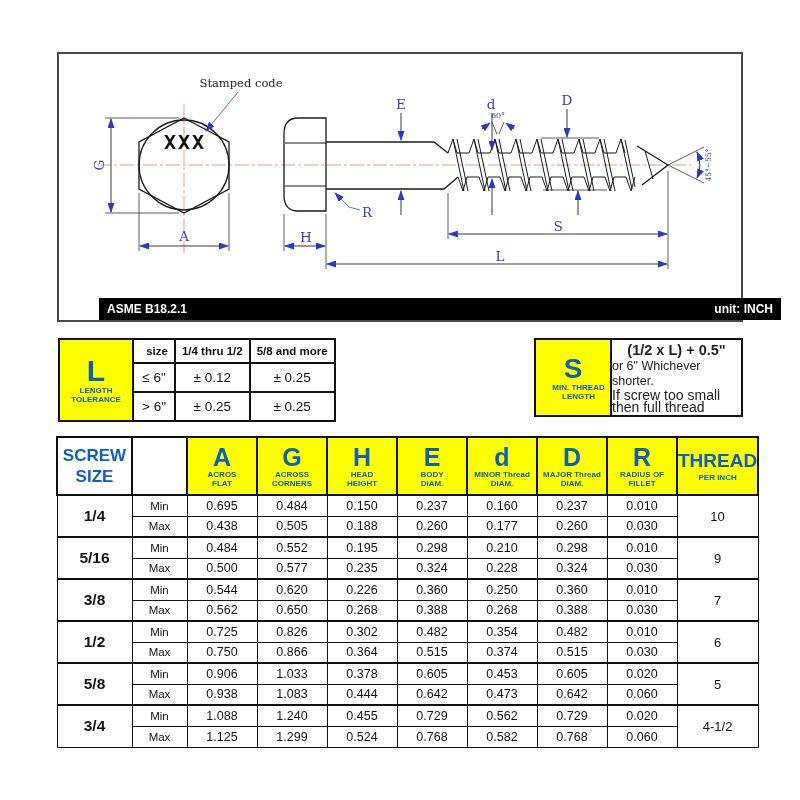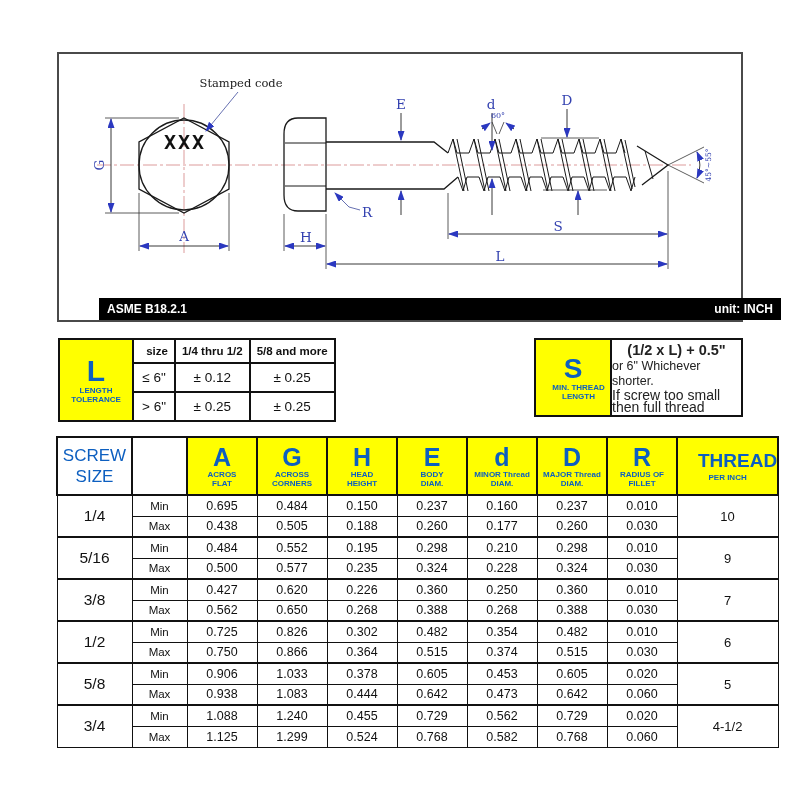--- a/index.html
+++ b/index.html
@@ -29,27 +29,27 @@
   .stable .content{flex:1;display:flex;flex-direction:column;align-items:center;justify-content:center;color:#222;}
   .stable .l1{font-size:14.5px;font-weight:bold;line-height:17px;}
   .stable .l2{font-size:12.5px;line-height:15px;}
   .stable .l3{font-size:14px;line-height:12px;}
   
   .mtable{position:absolute;left:56px;top:436px;border-collapse:collapse;table-layout:fixed;}
   .mtable td,.mtable th{border:1.6px solid #111;text-align:center;padding:0;box-sizing:border-box;background:#fff;}
   .mtable tr.group td{border-top:2.4px solid #111;}
   .mtable th{border-width:2px;}
   .mtable .yellow{background:#ffff00;}
-  .mtable .corner div{font-size:17px;font-weight:normal;line-height:21px;}
+  .mtable .corner div{font-size:17px;font-weight:bold;line-height:21px;}
   .mtable .letter{font-size:25px;font-weight:bold;line-height:26px;}
   .mtable .desc{font-size:8px;font-weight:bold;line-height:9.5px;}
-  .mtable .tword{font-size:19px;font-weight:bold;line-height:24px;margin-left:20px;}
+  .mtable .tword{font-size:19px;font-weight:bold;line-height:24px;}
   .mtable .hrow th{height:58px;}
   .mtable td{height:21px;font-size:12.5px;}
-  .mtable .size{font-size:15.5px;font-weight:normal;}
+  .mtable .size{font-size:15.5px;font-weight:bold;}
   .mtable .mm{font-size:11.5px;}
   .mtable .tpi{font-size:13px;margin-left:44px;}
   .blue{color:#0d5fc0;}
 </style>
 </head>
 <body>
 
 <div class="page">
 
   <div class="panel">
@@ -309,21 +309,21 @@
       <td>0.235</td>
           <td>0.324</td>
       <td>0.228</td>
           <td>0.324</td>
       <td>0.030</td>
     </tr>
 
     <tr class="group">
       <td class="size" rowspan="2">3/8</td>
       <td class="mm">Min</td>
-      <td>0.427</td>
+      <td>0.544</td>
           <td>0.620</td>
       <td>0.226</td>
           <td>0.360</td>
       <td>0.250</td>
           <td>0.360</td>
       <td>0.010</td>
       <td class="tpi" rowspan="2">7</td>
     </tr>
     <tr>
       <td class="mm">Max</td>

